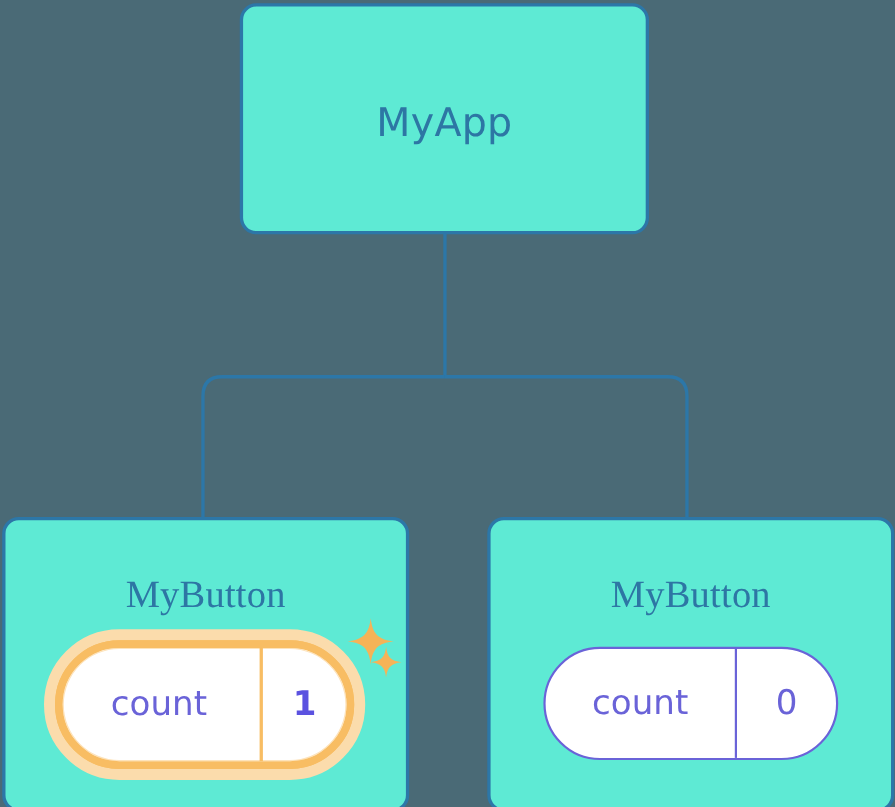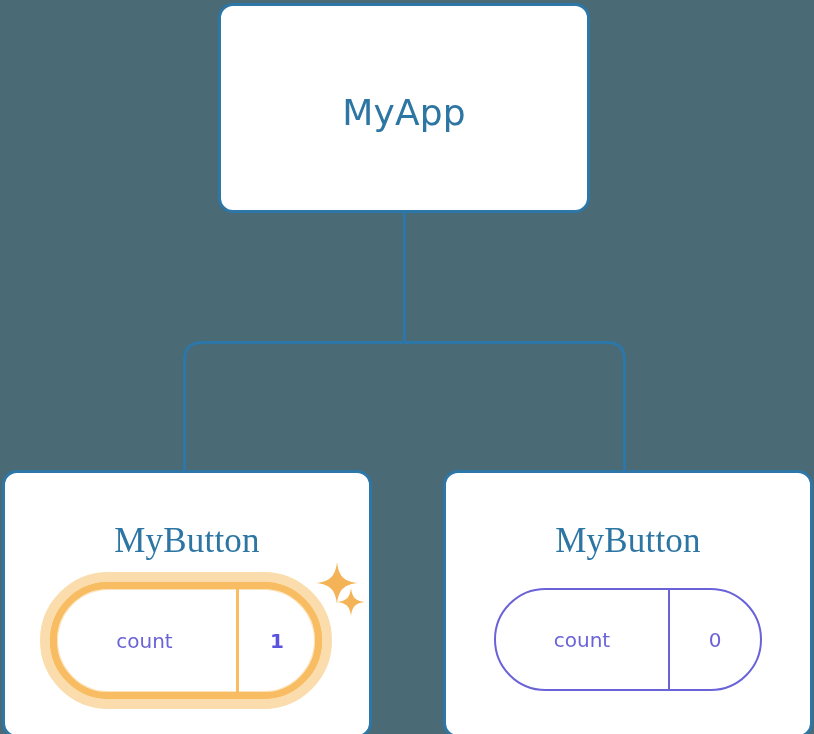--- a/index.html
+++ b/index.html
@@ -26,21 +26,21 @@
     left: 0;
     top: 0;
     width: 814px;
     height: 734px;
     pointer-events: none;
   }
 
   
   .node {
     position: absolute;
-    background: #ffffff;
+    background: #5eead4;
     border: 3px solid #2c77a8;
     border-radius: 15px;
     box-sizing: border-box;
   }
   #node-root {
     left: 218px;
     top: 3px;
     width: 372px;
     height: 210px;
   }
@@ -132,21 +132,21 @@
   .pill-highlight .pill-divider {
     background: #f8bd63;
     width: 3px;
   }
 
   .pill-name,
   .pill-value {
     display: flex;
     align-items: center;
     justify-content: center;
-    font-size: 20px;
+    font-size: 31px;
     line-height: 1;
     white-space: nowrap;
     box-sizing: border-box;
   }
   .pill-divider {
     flex: 0 0 auto;
     align-self: stretch;
   }
 
   

